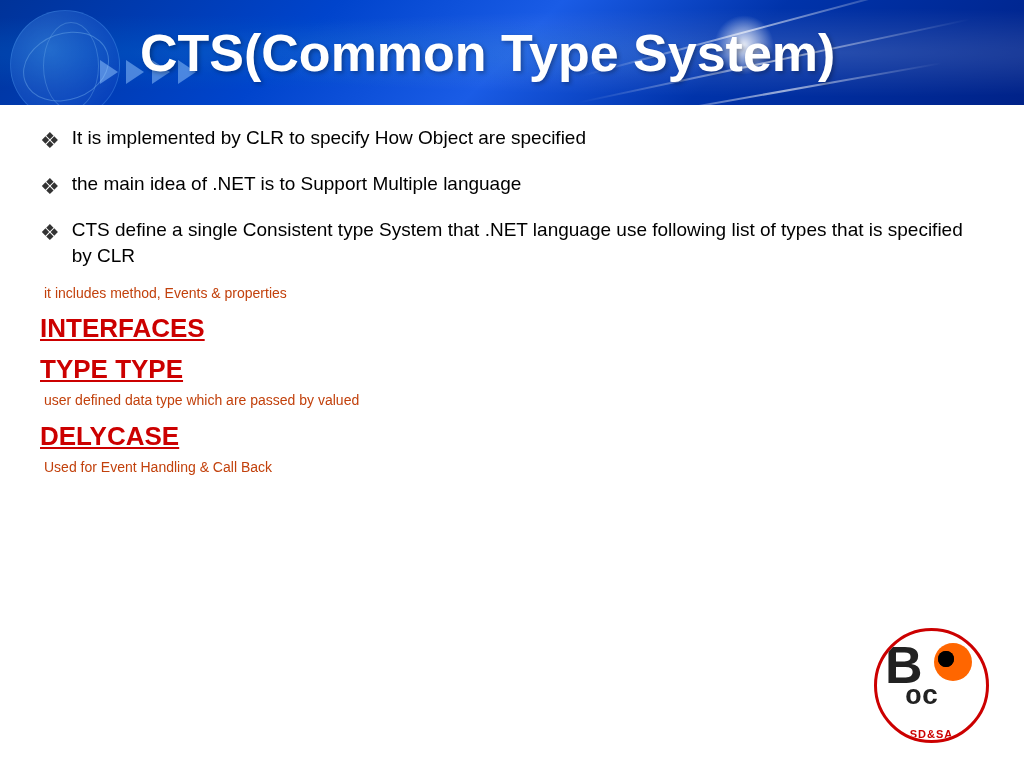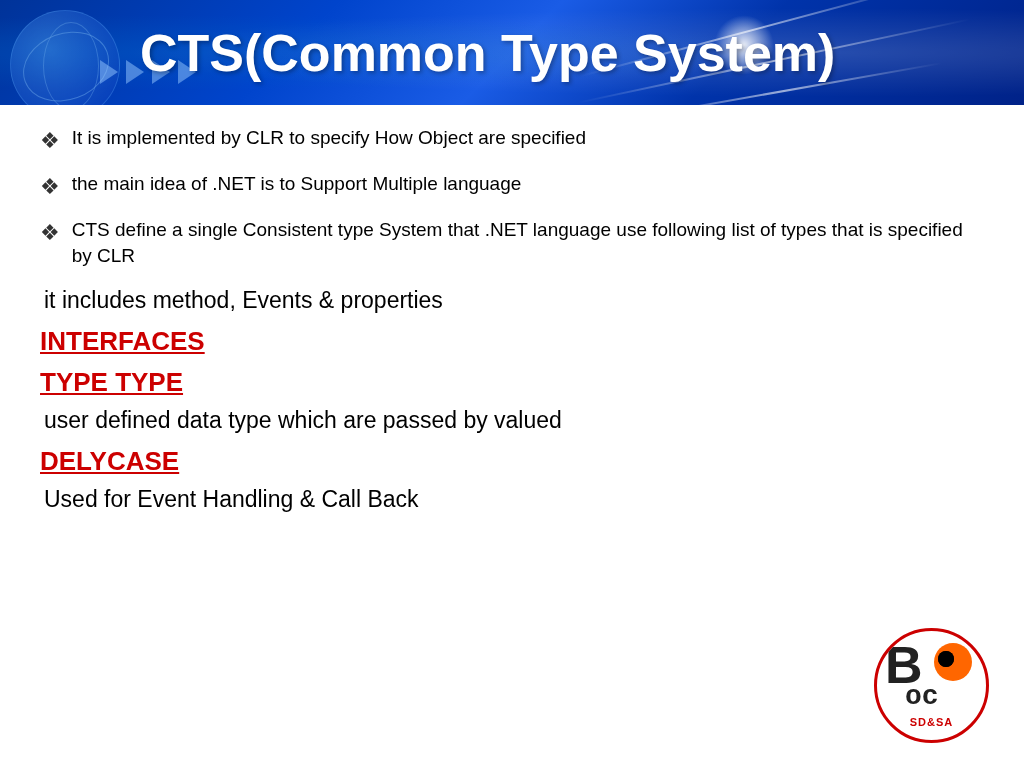--- a/index.html
+++ b/index.html
@@ -151,22 +151,22 @@
     .section-heading {
       font-size: 26px;
       font-weight: bold;
       color: #cc0000;
       text-decoration: underline;
       margin-bottom: 6px;
       margin-top: 10px;
     }
 
     .section-desc {
-      font-size: 23px;
-      color: #000000;
+      font-size: 14px;
+      color: #c2410c;
       margin-bottom: 10px;
       padding-left: 4px;
       line-height: 1.4;
     }
 
     
     .logo-area {
       position: absolute;
       bottom: 20px;
       right: 30px;
@@ -214,21 +214,21 @@
       height: 16px;
       background: #000;
       border-radius: 50%;
       position: absolute;
       top: 8px;
       left: 4px;
     }
 
     .logo-bottom-text {
       position: absolute;
-      bottom: 12px;
+      bottom: 0;
       font-size: 11px;
       font-weight: bold;
       color: #cc0000;
       letter-spacing: 1px;
     }
 
     .logo-v-shape {
       position: absolute;
       bottom: 28px;
       left: 28px;

